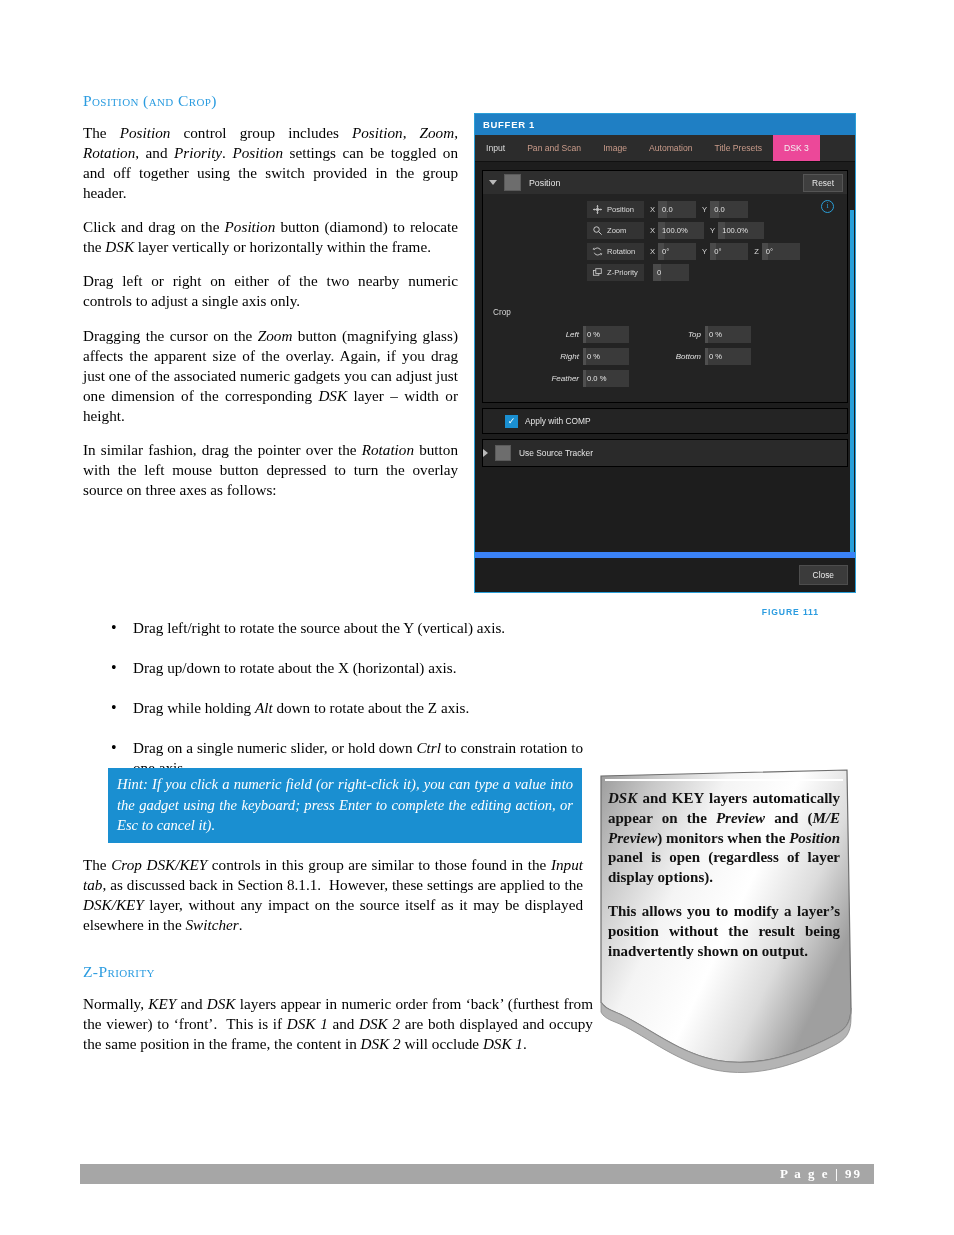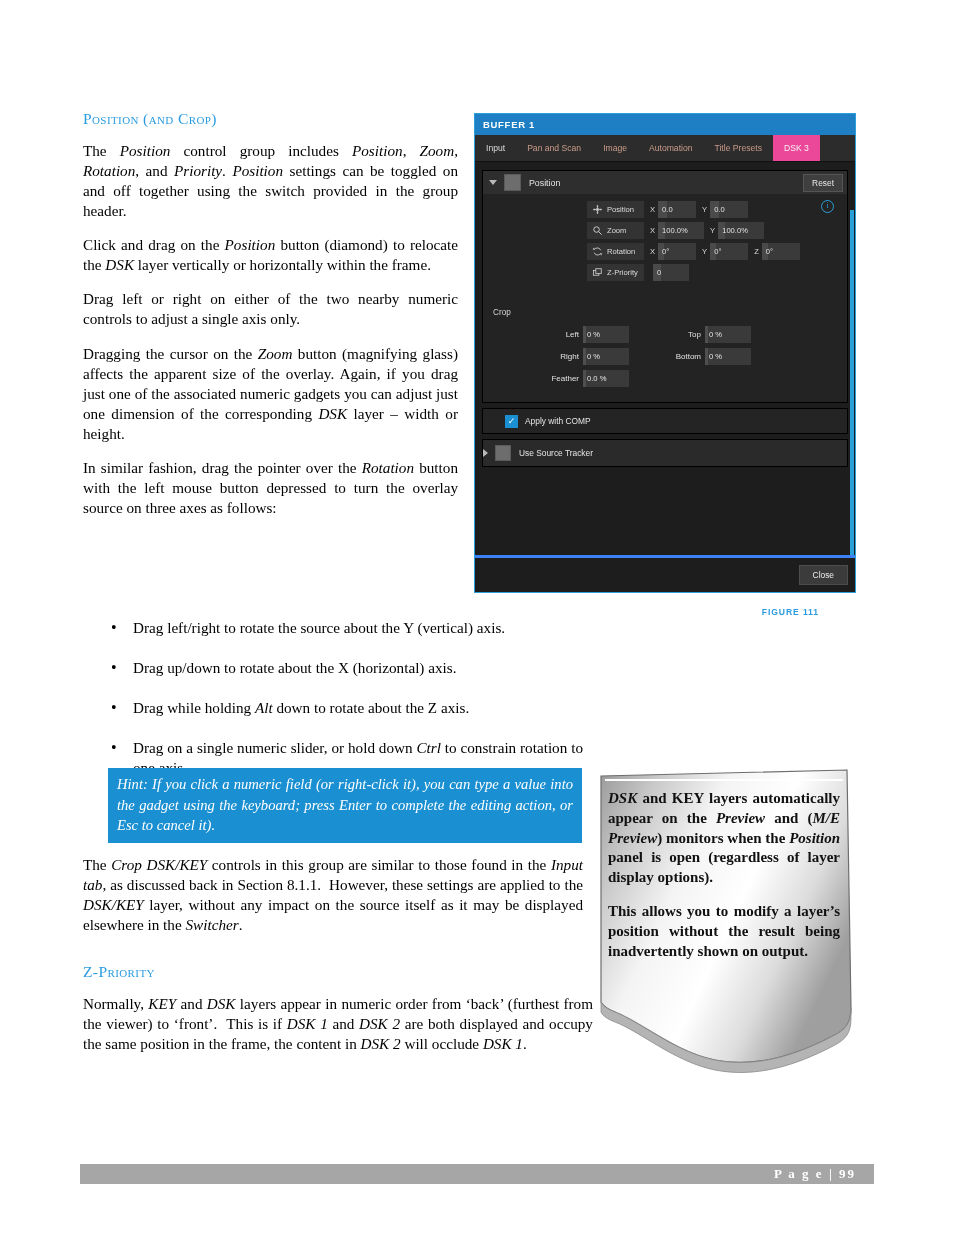--- a/index.html
+++ b/index.html
@@ -8,21 +8,21 @@
     background:#ffffff;
     font-family:"Liberation Serif", serif;
     color:#000;
     position:relative;
     overflow:hidden;
   }
   .page{position:absolute;left:0;top:0;width:954px;height:1235px;}
 
   
   .left-col{
-    position:absolute;left:83px;top:110px;width:375px;
+    position:absolute;left:83px;top:92px;width:375px;
   }
   h2.sec-head{
     font-family:"Liberation Serif", serif;
     font-variant:small-caps;
     color:#2b9ce0;
     font-size:15.5px;
     font-weight:normal;
     letter-spacing:0.4px;
     margin:0 0 13px 0;
   }
@@ -165,21 +165,21 @@
   .w-zoom{width:46px;}
   .w-rot{width:38px;}
   .w-z{width:36px;}
 
   .crop-area{
     background:#232323;padding:8px 0 10px 10px;
   }
   .crop-title{font-size:8.2px;color:#d6d6d6;margin-bottom:9px;}
   .crop-row{display:flex;align-items:center;margin-bottom:5px;padding-left:42px;}
   .crop-lab{
-    font-size:8px;color:#e0e0e0;width:44px;text-align:right;margin-right:4px;
+    font-size:8px;color:#e0e0e0;width:44px;text-align:right;margin-right:4px;font-style:italic;
   }
   .crop-field{
     width:46px;height:17px;background:#3a3a3a;display:flex;align-items:center;
     font-size:7.6px;color:#e6e6e6;padding-left:4px;box-sizing:border-box;
     position:relative;
   }
   .crop-field .fill{position:absolute;left:0;top:0;bottom:0;width:3px;background:#4f4f4f;}
   .crop-field span{position:relative;}
   .crop-gap{width:28px;}
 
@@ -195,21 +195,21 @@
 
   .coll-row{
     border:1px solid #000;background:#2a2a2a;height:26px;display:flex;align-items:center;
     margin-bottom:5px;
   }
   .coll-row .toggle-sq{width:14px;height:14px;}
   .coll-lab{font-size:8.4px;color:#e4e4e4;}
 
   .shot-footer{
     position:absolute;left:0;right:0;bottom:0;height:34px;background:#1d1d1d;
-    border-top:3px solid #3b82f6;
+    border-top:6px solid #3b82f6;
   }
   .close-btn{
     position:absolute;right:7px;top:7px;background:#3b3b3b;color:#ececec;
     font-size:8.4px;padding:4px 13px;border:1px solid #4d4d4d;
   }
 
   .fig-cap{
     position:absolute;left:474px;top:607px;width:382px;
     text-align:right;color:#2b9ce0;
     font-family:"Liberation Sans",sans-serif;
@@ -232,21 +232,21 @@
   .callout-rule{
     position:absolute;left:10px;top:11px;width:238px;height:2px;background:#ffffff;
   }
 
   
   .foot-bar{
     position:absolute;left:80px;top:1164px;width:794px;height:20px;background:#a6a6a6;
   }
   .foot-txt{
     position:absolute;right:0;top:0;height:20px;display:flex;align-items:center;
-    padding-right:18px;color:#ffffff;font-family:"Liberation Serif",serif;
+    padding-right:12px;color:#ffffff;font-family:"Liberation Serif",serif;
     font-size:13px;font-weight:bold;letter-spacing:2px;
   }
 </style>
 </head>
 <body>
 
 <div class="page">
 
   <div class="left-col">
     <h2 class="sec-head">Position (and Crop)</h2>

